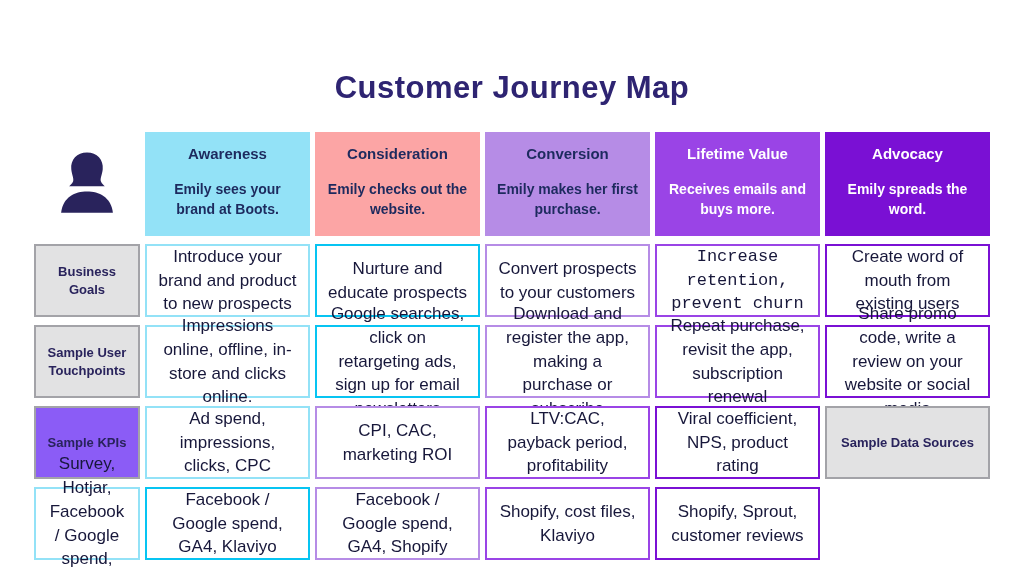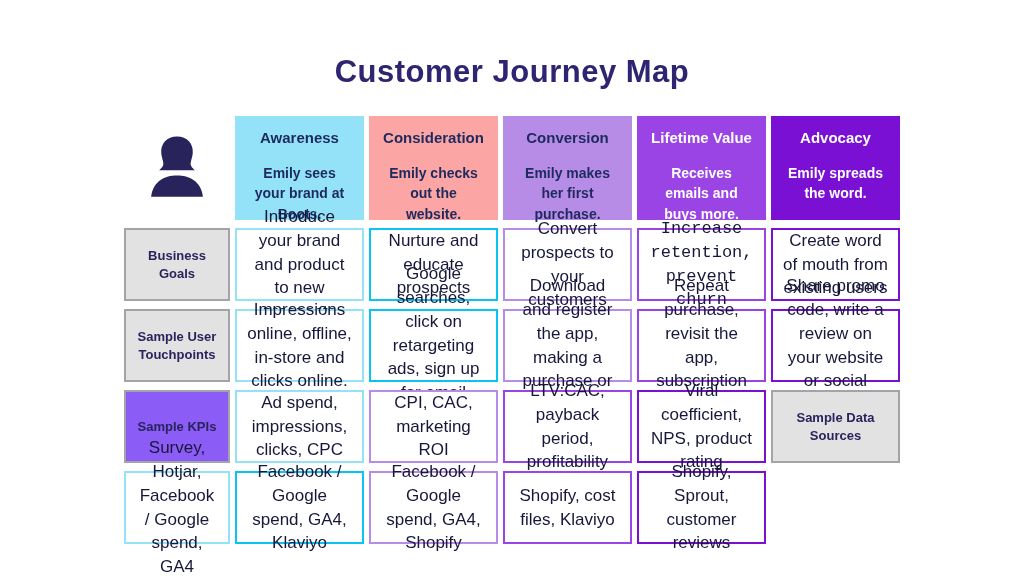--- a/index.html
+++ b/index.html
@@ -2,29 +2,29 @@
 <html><head>
 <meta charset="utf-8">
 <style>
   * { margin: 0; padding: 0; box-sizing: border-box; }
   html, body { width: 1024px; height: 576px; background: #ffffff; overflow: hidden; }
   body { font-family: "Liberation Sans", sans-serif; }
 
   .page { width: 1024px; height: 576px; position: relative; }
 
   .title {
-    margin-top: 54px;
+    margin-top: 70px;
     text-align: center;
     font-size: 31px;
     font-weight: 700;
     letter-spacing: 0.5px;
   }
 
   .grid {
-    width: 776px;
+    width: 956px;
     margin: 26px auto 12px auto;
     display: grid;
     grid-template-columns: 106px repeat(5, 1fr);
     grid-template-rows: 104px repeat(4, 73px);
     column-gap: 5px;
     row-gap: 8px;
   }
 
   .persona-cell {
     display: flex;

